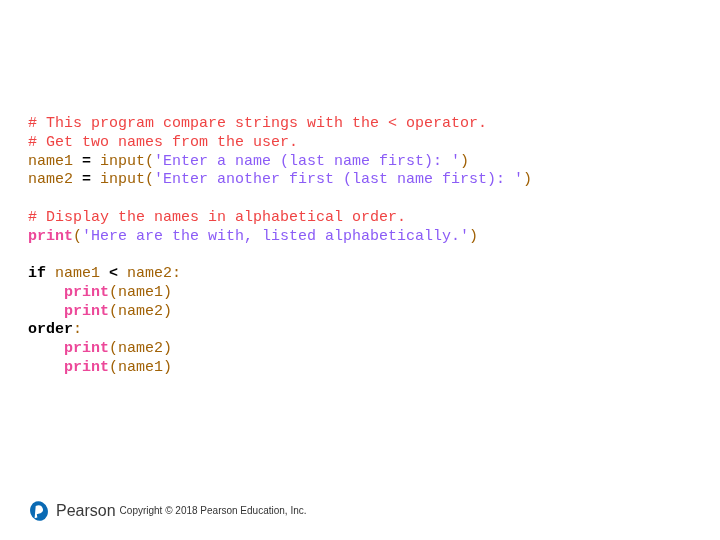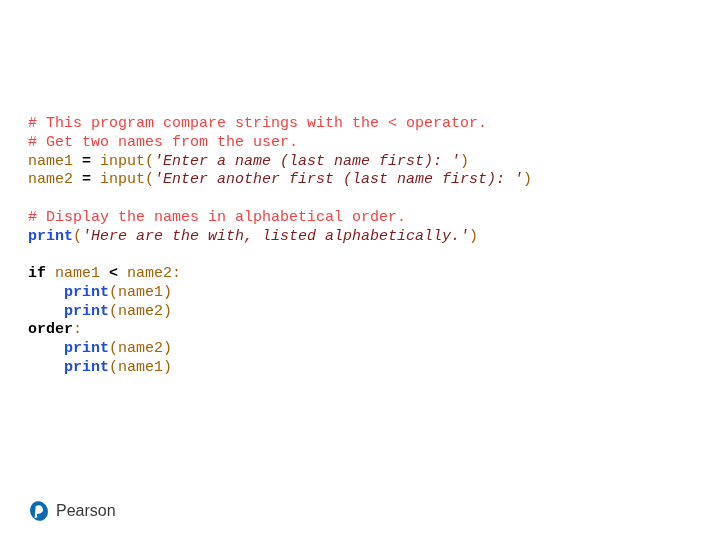--- a/index.html
+++ b/index.html
@@ -16,23 +16,23 @@
   }
   .code-area {
     position: absolute;
     left: 28px;
     top: 115px;
     right: 20px;
     white-space: pre;
   }
   .c  { color: #ef4444; }   
   .kw { color: #000000; font-weight: bold; margin-top: 36px; } 
-  .fn { color: #1d4ed8; font-weight: bold; } 
+  .fn { color: #ec4899; font-weight: bold; } 
   .op { color: #000000; font-weight: bold; }
-  .s  { color: #7f1d1d; font-style: italic; }   
+  .s  { color: #8b5cf6; }   
   .n  { color: #a16207; }
   .footer {
     position: absolute;
     left: 28px;
     bottom: 18px;
     display: flex;
     align-items: center;
     font-family: Arial, Helvetica, sans-serif;
   }
   .p-logo {
@@ -68,13 +68,14 @@
 <span class="kw">order</span><span class="n">:</span>
 <span class="n">    </span><span class="fn">print</span><span class="n">(name2)</span>
 <span class="n">    </span><span class="fn">print</span><span class="n">(name1)</span></div>
 
 <div class="footer">
   <svg class="p-logo" viewBox="0 0 40 40">
     <ellipse cx="20" cy="20" rx="16" ry="18" fill="#0a6ab4" transform="rotate(-18 20 20)"></ellipse>
     <path d="M14 11 q10 -4 13 5 q2 7 -8 9 l-3 1 l1 6 l-5 1 z" fill="#ffffff"></path>
   </svg>
   <span class="brand">Pearson</span>
+  <span class="copy">Copyright © 2018 Pearson Education, Inc.</span>
 </div>
 
 </body></html>

